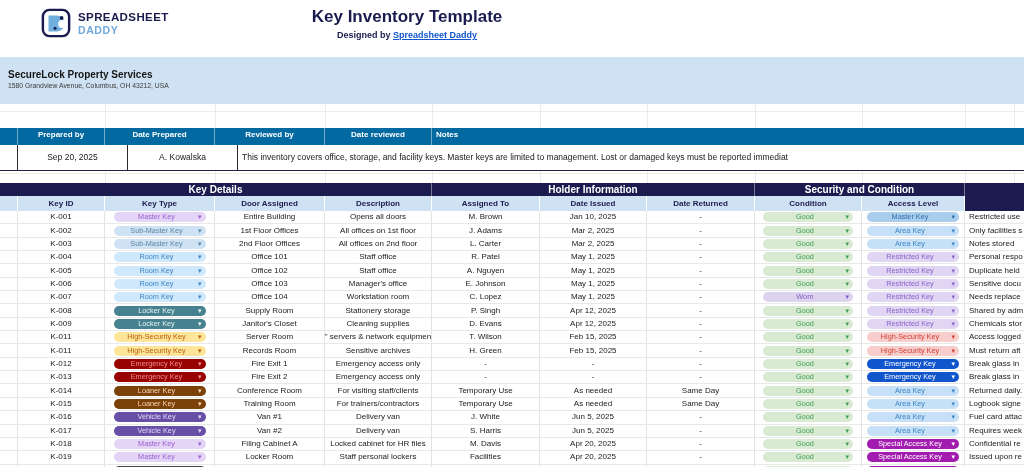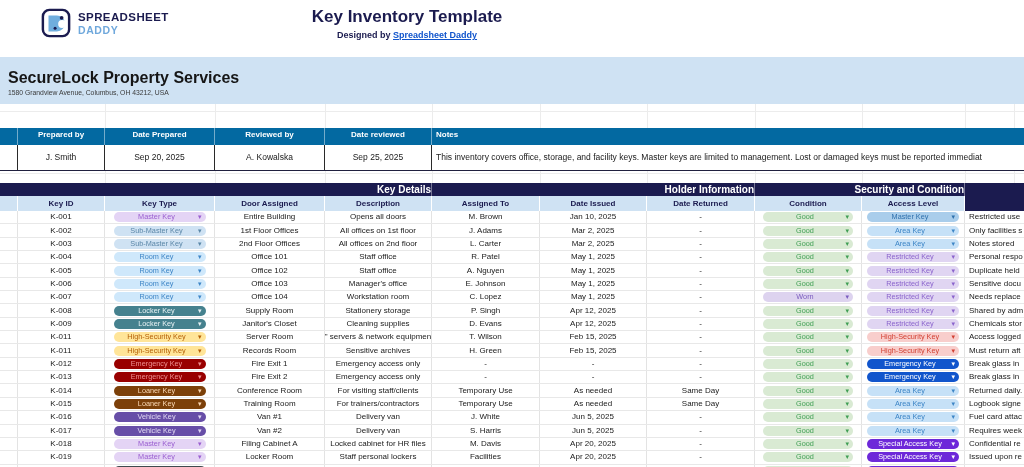--- a/index.html
+++ b/index.html
@@ -17,39 +17,39 @@
   .logo-wrap{position:absolute; left:9px; top:8px; display:flex; align-items:center; gap:7px;}
   .brand-text .l1{font-size:11.5px; font-weight:bold; color:#1b1b4f; letter-spacing:.4px;}
   .brand-text .l2{font-size:10.5px; font-weight:bold; color:#6fa8dc; letter-spacing:.6px; margin-top:1px;}
   .title-block{position:absolute; left:200px; top:7px; width:350px; text-align:center;}
   .page-title{font-size:17px; font-weight:bold; color:#1b1b4f;}
   .designed{font-size:9px; font-weight:bold; color:#1b1b4f; margin-top:3px;}
   .designed a{color:#1155cc; text-decoration:underline; cursor:pointer;}
 
   
   .company-band{position:absolute; left:0; top:57px; width:1024px; height:47px; background:#cfe2f3; z-index:2; padding:12px 0 0 8px;}
-  .company-name{font-size:16px; font-weight:bold; color:#161616;}
+  .company-name{font-size:10px; font-weight:bold; color:#161616;}
   .company-address{font-size:6.8px; color:#3a3a3a; margin-top:2px;}
 
   
   .prepared{position:absolute; left:0; top:128px; width:1024px; z-index:2;}
   .prep-head{display:flex; height:17px; background:#0369a1;}
   .prep-head .cell{color:#fff; font-weight:bold; font-size:8px; text-align:center; line-height:13px;
                    border-right:1px solid rgba(255,255,255,.45); overflow:hidden; white-space:nowrap;}
   .prep-head .cell.notes-h{text-align:left; padding-left:4px; border-right:none;}
   .prep-vals{display:flex; height:26px; background:#fff; border-bottom:1.5px solid #20203f;}
   .prep-vals .cell{font-size:8.5px; text-align:center; line-height:24px; border-right:1px solid #2a2a2a;
                    overflow:hidden; white-space:nowrap;}
   .prep-vals .cell.notes-v{text-align:left; padding-left:4px; border-right:none;}
   .pw-gutter{width:18px;} .pw-a{width:87px;} .pw-b{width:110px;} .pw-c{width:110px;} .pw-d{width:107px;} .pw-notes{flex:1;}
 
   
   .main-table{position:absolute; left:0; top:183px; width:1024px; bottom:0; z-index:2; display:flex; flex-direction:column;}
   .group-row{display:flex; height:13px; background:#1b1b4f;}
-  .group-row .gcell{color:#fff; font-weight:bold; font-size:10px; text-align:right; line-height:13px;
+  .group-row .gcell{color:#fff; font-weight:bold; font-size:10px; text-align:center; line-height:13px;
                     border-right:1px solid rgba(255,255,255,.4); overflow:hidden;}
   .g-1{width:432px;} .g-2{width:323px;} .g-3{width:210px;} .g-4{flex:1; border-right:none!important;}
   .sub-row{display:flex; height:15px; background:#fff;}
   .sub-row .scell{background:#cfe2f3; color:#1b1b4f; font-weight:bold; font-size:8px; text-align:center;
                   line-height:15px; border-right:1px solid #fff; overflow:hidden; white-space:nowrap;}
   .sub-row .scell.stub{background:#1b1b4f; border-right:none;}
   .rows{flex:1; overflow:hidden;}
   .trow{display:flex; height:13.35px; border-bottom:1px solid #e8e8e8; background:#fff; align-items:center;}
   .trow .cell{font-size:8px; text-align:center; line-height:12px; border-right:1px solid #e3e3e3;
               overflow:hidden; white-space:nowrap; height:100%; display:flex; align-items:center; justify-content:center;}
@@ -71,21 +71,21 @@
   .p-loaner{background:#7c4009; color:#fbd9b5;}
   .p-vehicle{background:#674ea7; color:#e0d7f2;}
   .p-dark{background:#3f4a4f; color:#eee;}
   .p-good{background:#d9ead3; color:#3f9e53;}
   .p-worn{background:#ddd3ef; color:#7a5bbf;}
   .p-acc-master{background:#a9cdeb; color:#2f71ad;}
   .p-acc-area{background:#c6e1f7; color:#3d85c6;}
   .p-acc-restricted{background:#e0d5f2; color:#8a63cc;}
   .p-acc-highsec{background:#f8cecc; color:#d23f31;}
   .p-acc-emergency{background:#1155cc; color:#fff;}
-  .p-acc-special{background:#6d28d9; color:#fff;}
+  .p-acc-special{background:#a21caf; color:#fff;}
 </style>
 </head>
 <body>
 
 <div class="screen">
 
   <div class="gridlines">
     <div class="vline" style="left:105px"></div>
       <div class="vline" style="left:215px"></div>
     <div class="vline" style="left:325px"></div>
@@ -132,24 +132,22 @@
     <div class="prep-head">
       <div class="cell pw-gutter"></div>
       <div class="cell pw-a">Prepared by</div>
       <div class="cell pw-b">Date Prepared</div>
       <div class="cell pw-c">Reviewed by</div>
       <div class="cell pw-d">Date reviewed</div>
       <div class="cell pw-notes notes-h">Notes</div>
     </div>
     <div class="prep-vals">
       <div class="cell pw-gutter" style="border-right:1px solid #2a2a2a"></div>
-      <div class="cell pw-a">J. Smith</div>
       <div class="cell pw-b">Sep 20, 2025</div>
       <div class="cell pw-c">A. Kowalska</div>
-      <div class="cell pw-d">Sep 25, 2025</div>
       <div class="cell pw-notes notes-v">This inventory covers office, storage, and facility keys. Master keys are limited to management. Lost or damaged keys must be reported immediat</div>
     </div>
   </div>
 
   <div class="main-table">
     <div class="group-row">
       <div class="gcell g-1">Key Details</div>
       <div class="gcell g-2">Holder Information</div>
       <div class="gcell g-3">Security and Condition</div>
       <div class="gcell g-4"></div>

